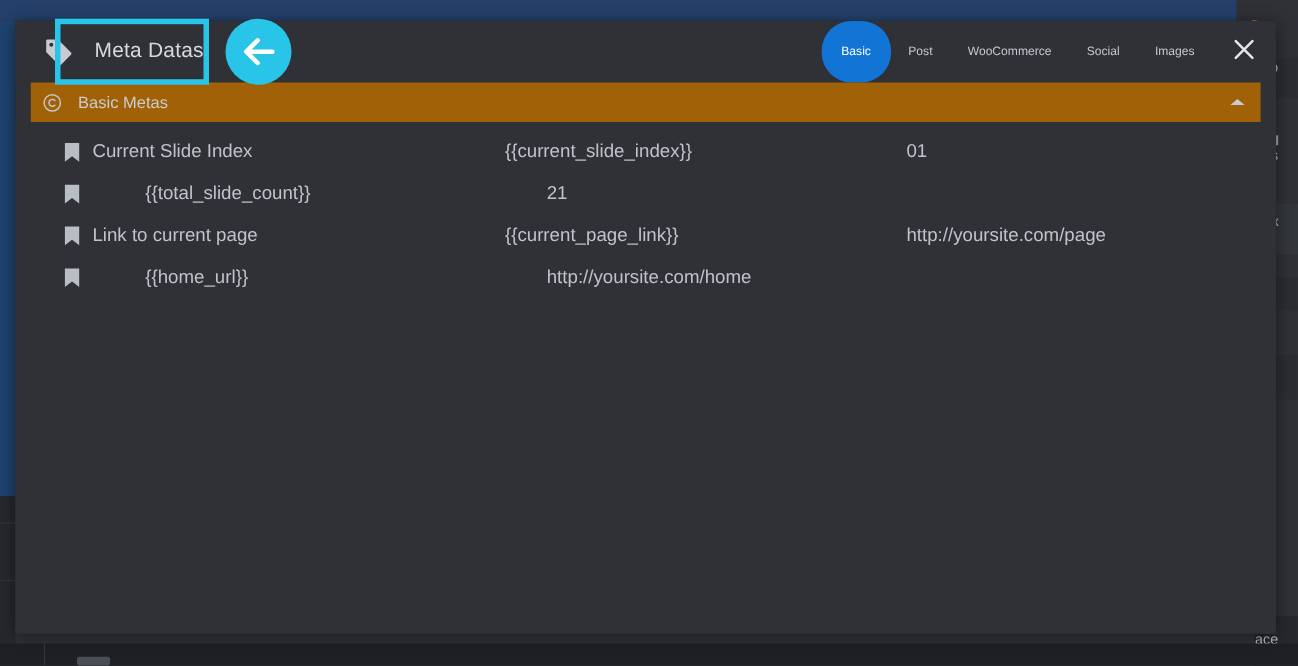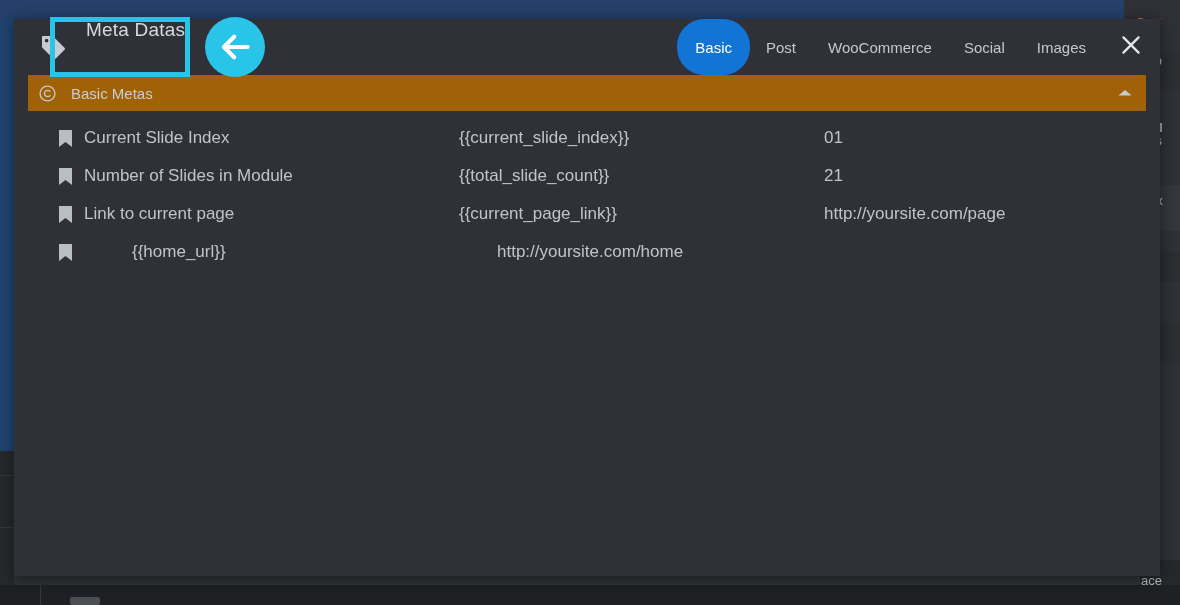--- a/index.html
+++ b/index.html
@@ -69,21 +69,21 @@
   }
 
   
   #modal-header {
     position: relative; height: 56px; background: #2f3136;
     display: flex; align-items: center;
   }
   #tag-icon { margin-left: 24px; display: flex; align-items: center; }
   #modal-title-wrap {
     position: relative; margin-left: 18px;
-    display: flex; align-items: flex-start; height: 56px;
+    display: flex; align-items: center; height: 56px;
   }
   #modal-title {
     font-size: 19px; color: #d6d9de; letter-spacing: .2px; white-space: nowrap;
   }
   
   #title-highlight {
     position: absolute; left: 50px; top: 17px;
     width: 140px; height: 60px;
     border: 5px solid #29c5e8;
     pointer-events: none;
@@ -91,21 +91,21 @@
   
   #arrow-badge {
     position: absolute; left: 205px; top: 17px;
     width: 60px; height: 60px; border-radius: 50%;
     background: #29c5e8; display: flex; align-items: center; justify-content: center;
   }
 
   #tabs { position: absolute; right: 0; top: 0; height: 56px; display: flex; align-items: stretch; }
   .tab {
     display: flex; align-items: center; padding: 0 16px;
-    font-size: 15px; color: #c4c8ce; white-space: nowrap; cursor: pointer; border-radius: 27px;
+    font-size: 11px; color: #c4c8ce; white-space: nowrap; cursor: pointer; border-radius: 27px;
   }
   .tab.active { background: #1274d4; color: #ffffff; font-weight: 400; padding: 0 18px; }
   #close-btn {
     display: flex; align-items: center; justify-content: center;
     width: 58px; cursor: pointer;
   }
 
   
   #section-header {
     position: relative; margin: 0 14px;
@@ -241,21 +241,20 @@
       <span class="row-token">{{current_slide_index}}</span>
       <span class="row-value">01</span>
     </div>
 
     <div class="meta-row">
       <span class="row-icon">
         <svg width="15" height="19" viewBox="0 0 15 19" aria-hidden="true">
           <path d="M1 1h13v17l-6.5-5L1 18z" fill="#b9bdc4"></path>
         </svg>
       </span>
-      <span class="row-label">Number of Slides in Module</span>
       <span class="row-token">{{total_slide_count}}</span>
       <span class="row-value">21</span>
     </div>
 
     <div class="meta-row">
       <span class="row-icon">
         <svg width="15" height="19" viewBox="0 0 15 19" aria-hidden="true">
           <path d="M1 1h13v17l-6.5-5L1 18z" fill="#b9bdc4"></path>
         </svg>
       </span>

